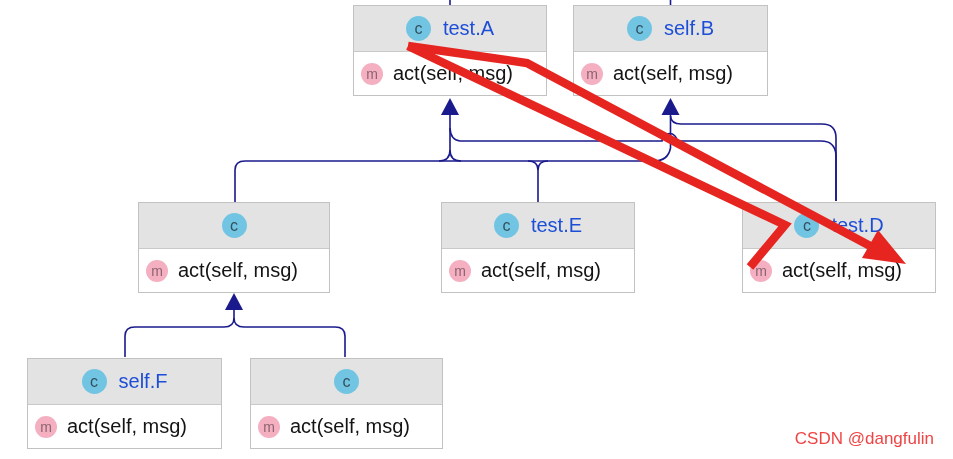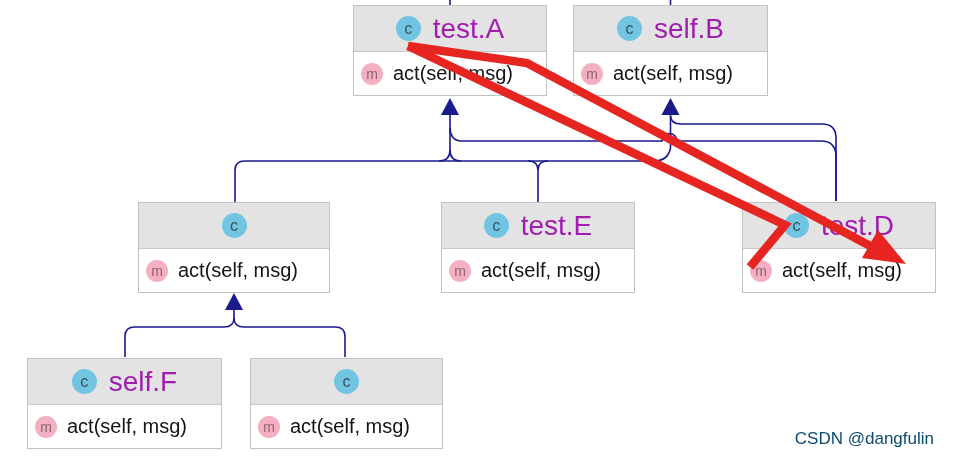--- a/index.html
+++ b/index.html
@@ -31,27 +31,27 @@
     padding-left:7px;background:#ffffff;
     box-sizing:border-box;
   }
   .icon{
     display:inline-flex;align-items:center;justify-content:center;
     border-radius:50%;flex:0 0 auto;
     font-weight:400;line-height:1;
   }
   .class-icon{width:25px;height:25px;background:#72c5e2;color:#33505e;font-size:16px;}
   .method-icon{width:22px;height:22px;background:#f4afc1;color:#8c6470;font-size:14px;}
-  .cls-name{font-size:28px;color:#a21caf;letter-spacing:0px;}
+  .cls-name{font-size:20px;color:#1d4ed8;letter-spacing:0px;}
   .method-name{font-size:20px;color:#141414;}
 
   .watermark{
     position:absolute;z-index:2;
     left:784px;top:429px;width:150px;
-    font-size:17px;color:#0c4a6e;text-align:right;
+    font-size:17px;color:#ef4444;text-align:right;
     white-space:nowrap;
   }
 </style>
 </head>
 <body>
 
 <svg id="edges" class="layer" width="953" height="459" viewBox="0 0 953 459">
   <g fill="none" stroke="#1a1a8c" stroke-width="1.6">
     <path d="M450,0 V6"></path>
     <path d="M670.5,0 V6"></path>

